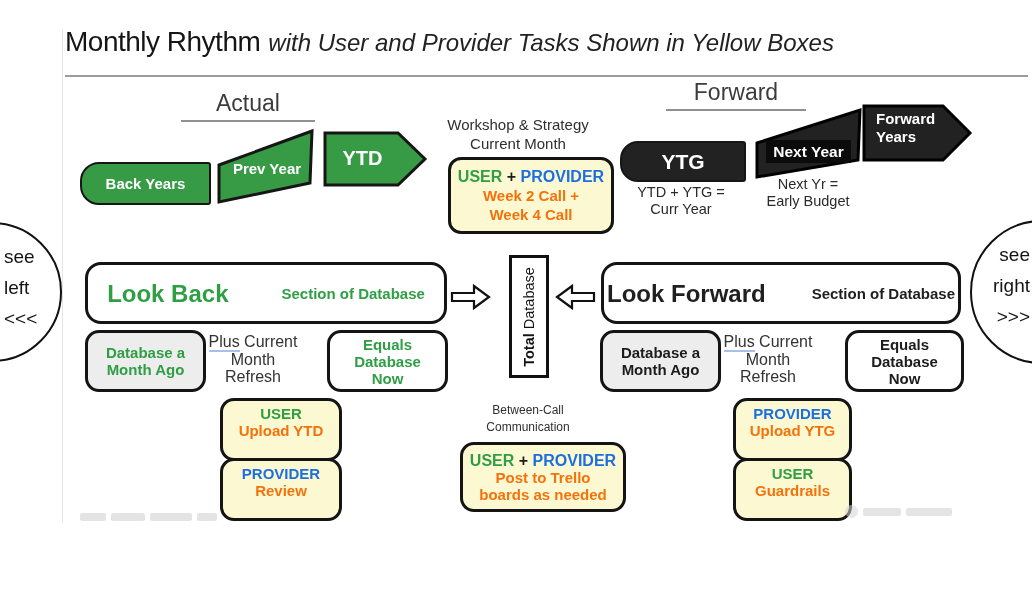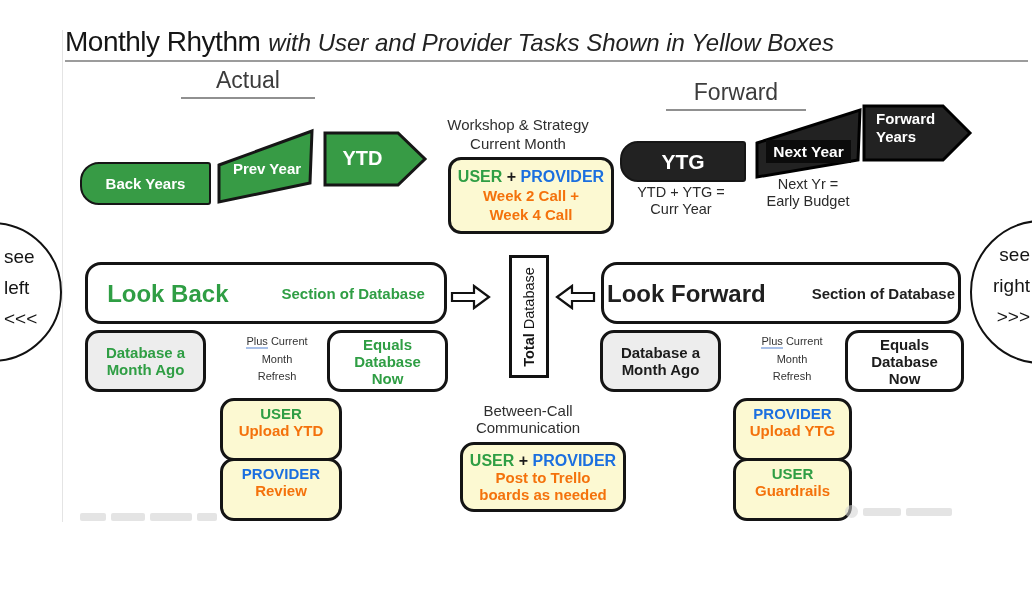--- a/index.html
+++ b/index.html
@@ -1,47 +1,47 @@
 <!DOCTYPE html>
 <html><head>
 <meta charset="utf-8">
 <style>
   html,body{margin:0;padding:0;background:#fff;}
   #stage{position:relative;width:1032px;height:593px;background:#ffffff;overflow:hidden;
          font-family:"Liberation Sans",sans-serif;color:#1c1c1c;}
   .abs{position:absolute;}
 
   
-  #title{left:65px;top:26px;width:963px;border-bottom:2px solid #9c9c9c;padding-bottom:2px;white-space:nowrap;}
+  #title{left:65px;top:26px;width:963px;border-bottom:2px solid #9c9c9c;padding-bottom:17px;white-space:nowrap;}
   .title-main{font-size:28px;font-weight:500;letter-spacing:-.5px;color:#151515;}
   .title-sub{font-size:24px;font-style:italic;margin-left:8px;color:#222;}
 
   #edge-line{left:62px;top:30px;height:492px;border-left:1.5px solid #e4e4e4;}
 
   
   .sec-heading{font-size:23px;color:#3c3c3c;text-align:center;border-bottom:2px solid #909090;padding-bottom:3px;}
-  #actual-heading{left:181px;top:67px;width:134px;}
+  #actual-heading{left:181px;top:90px;width:134px;}
   #forward-heading{left:666px;top:79px;width:140px;}
 
   
   .pill{display:flex;align-items:center;justify-content:center;border:2.5px solid #161616;color:#fff;font-weight:bold;text-align:center;}
   #back-years{left:80px;top:162px;width:127px;height:39px;background:#379b45;border-radius:19px 3px 3px 19px;font-size:15px;}
   #ytg-shape{left:620px;top:141px;width:122px;height:37px;background:#222;border-radius:18px 3px 3px 18px;font-size:21px;}
 
   .shape-label{color:#fff;font-weight:bold;text-align:center;}
   #prev-year-label{left:222px;top:160px;width:90px;font-size:15px;}
   #ytd-label{left:325px;top:147px;width:75px;font-size:20px;}
   #next-year-label{left:766px;top:140px;width:85px;height:23px;background:#0b0b0b;display:flex;align-items:center;justify-content:center;font-size:15.5px;}
   #forward-years-label{left:876px;top:110px;font-size:15px;line-height:18px;text-align:left;}
 
   .caption{text-align:center;font-size:14.5px;color:#2b2b2b;line-height:17px;}
   #ytg-caption{left:612px;top:184px;width:138px;}
   #next-year-caption{left:746px;top:176px;width:124px;}
   #workshop-heading{left:433px;top:115px;width:170px;font-size:15px;line-height:19px;color:#2f2f2f;text-align:center;}
-  #between-heading{left:440px;top:402px;width:176px;font-size:15px;line-height:17px;color:#2f2f2f;text-align:center;}
+  #between-heading{left:440px;top:402px;width:176px;font-size:12px;line-height:17px;color:#2f2f2f;text-align:center;}
 
   
   .box{background:#fff;border:3px solid #141414;border-radius:14px;display:flex;flex-direction:column;
        align-items:center;justify-content:center;text-align:center;font-size:15px;line-height:17px;}
   .yellow{background:#fcf9d2;margin-left:8px;}
   .grayfill{background:#ededed;}
 
   #workshop-box{left:440px;top:157px;width:160px;height:71px;border-radius:13px;line-height:19px;font-size:15px;}
   #look-back-box{left:85px;top:262px;width:356px;height:56px;border-radius:16px;flex-direction:row;white-space:nowrap;gap:44px;}
   #look-forward-box{left:601px;top:262px;width:354px;height:56px;border-radius:16px;flex-direction:row;white-space:nowrap;gap:37px;}
@@ -53,21 +53,21 @@
   #total-db{left:509px;top:255px;width:34px;height:117px;background:#fff;border:3px solid #111;
             display:flex;align-items:center;justify-content:center;}
   #total-db span{transform:rotate(-90deg);white-space:nowrap;font-size:14.5px;color:#141414;}
 
   #db-ago-left{left:85px;top:330px;width:115px;height:56px;}
   #plus-left{left:205px;top:333px;width:96px;}
   #equals-left{left:327px;top:330px;width:115px;height:56px;}
   #db-ago-right{left:600px;top:330px;width:115px;height:56px;}
   #plus-right{left:720px;top:333px;width:96px;}
   #equals-right{left:845px;top:330px;width:113px;height:56px;}
-  .plusnote{text-align:center;font-size:11px;line-height:17.5px;color:#333;margin-left:24px;}
+  .plusnote{text-align:center;font-size:16px;line-height:17.5px;color:#333;}
   .u{border-bottom:2px solid #a8c0e8;}
 
   #task-left-1{left:212px;top:398px;width:116px;height:53px;justify-content:flex-start;padding-top:4px;}
   #task-left-2{left:212px;top:458px;width:116px;height:53px;justify-content:flex-start;padding-top:4px;}
   #task-mid{left:452px;top:442px;width:160px;height:64px;}
   #task-right-1{left:725px;top:398px;width:113px;height:53px;justify-content:flex-start;padding-top:4px;}
   #task-right-2{left:725px;top:458px;width:113px;height:53px;justify-content:flex-start;padding-top:4px;}
 
   .txt-green{color:#2f9e44;font-weight:bold;}
   .txt-blue{color:#1b6fdf;font-weight:bold;}

